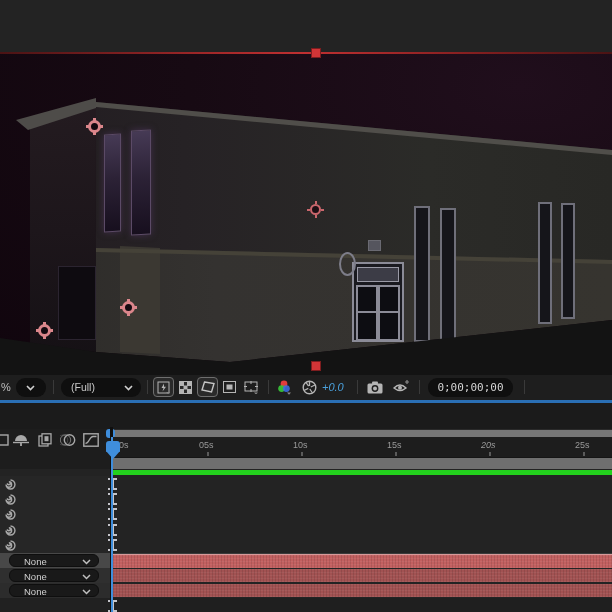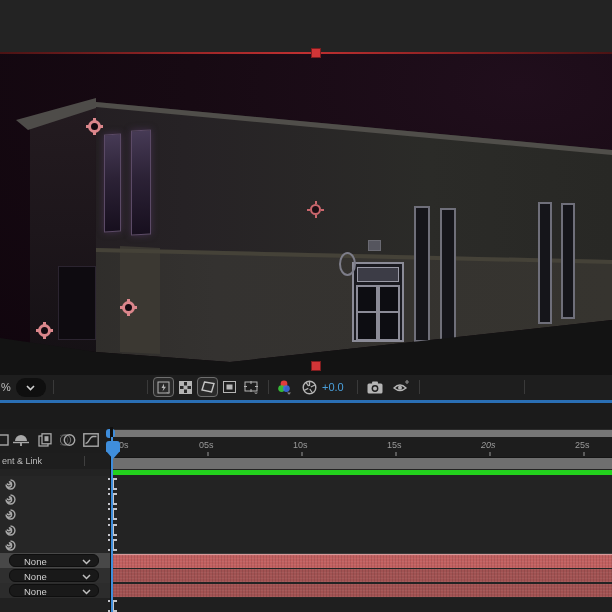--- a/index.html
+++ b/index.html
@@ -56,21 +56,21 @@
   #anchor-pt::after{left:-5px;top:2.5px;width:3px;height:2px;box-shadow:14px 0 0 #c9666c;}
 
   
   #vtoolbar{left:0;top:375px;width:612px;height:25px;background:#1e1e1e;}
   #panel-blue{left:0;top:400px;width:612px;height:3px;background:#2a6fb5;}
   .sep{position:absolute;top:5px;width:1px;height:14px;background:#3a3a3a;}
   .pill{position:absolute;top:3px;height:19px;background:#0f0f0f;border-radius:9px;box-sizing:border-box;}
   .ibtn{position:absolute;top:2px;width:21px;height:20px;display:flex;align-items:center;justify-content:center;}
   .ibtn.on{border:1px solid #6e6e6e;border-radius:4px;background:#2a2a2a;box-sizing:border-box;}
   svg{display:block;}
-  #exposure-val{position:absolute;left:322px;top:6px;font-size:11px;color:#4aa0dc;}
+  #exposure-val{position:absolute;left:322px;top:6px;font-size:11px;color:#4aa0dc;font-style:italic;}
   #pct{position:absolute;left:1px;top:6px;font-size:11px;color:#bdbdbd;}
   #tc-box{left:428px;width:85px;text-align:center;font-family:"DejaVu Sans Mono",monospace;
       font-size:11px;color:#d5d5d5;line-height:19px;}
 
   
   #tl{left:0;top:403px;width:612px;height:209px;background:#1d1d1d;}
   #tl-topstrip{left:0;top:0;width:612px;height:26px;background:#1b1b1b;}
   #tl-divider{left:110px;top:24px;width:3px;height:185px;background:#0f0f0f;}
   .tlicon{position:absolute;top:30px;}
   #navbar{left:113px;top:26px;width:499px;height:8px;background:#767676;border-top:1px solid #2a2a2a;}
@@ -142,20 +142,26 @@
   <div class="abs handle" style="left:311px;top:48px;"></div>
 
   <div class="abs" id="vtoolbar">
     <span id="pct">%</span>
     <div class="pill" style="left:16px;width:30px;">
       <svg class="dd-chev" style="right:11px;top:7px;" width="9" height="6" viewBox="0 0 9 6">
           <polyline points="1,1 4.5,4.5 8,1" fill="none" stroke="#d0d0d0" stroke-width="1.6"></polyline>
         </svg>
     </div>
     <div class="sep" style="left:53px;"></div>
+    <div class="pill" style="left:61px;width:80px;">
+      <span style="position:absolute;left:10px;top:3px;font-size:10.5px;color:#c8c8c8;">(Full)</span>
+      <svg class="dd-chev" style="right:8px;top:7px;" width="9" height="6" viewBox="0 0 9 6">
+          <polyline points="1,1 4.5,4.5 8,1" fill="none" stroke="#d0d0d0" stroke-width="1.6"></polyline>
+        </svg>
+    </div>
     <div class="sep" style="left:147px;"></div>
 
     <div class="ibtn on" style="left:153px;">
       <svg width="13" height="13" viewBox="0 0 13 13">
           <rect x="1" y="1" width="11" height="11" fill="none" stroke="#b5b5b5"></rect>
           <polygon points="7,2.5 4.5,7 6.5,7 5.5,10.5 9,5.8 7,5.8" fill="#b5b5b5"></polygon>
           <polygon points="9,11 13,11 11,13" fill="#8a8a8a"></polygon>
         </svg>
     </div>
     <div class="ibtn" style="left:175px;">
@@ -216,20 +222,21 @@
         </svg>
     </div>
     <div class="ibtn" style="left:391px;">
       <svg width="17" height="14" viewBox="0 0 17 14">
           <path d="M1 8 Q7 2 13 8 Q7 13 1 8 Z" fill="none" stroke="#b5b5b5" stroke-width="1.4"></path>
           <circle cx="7" cy="7.8" r="2" fill="#b5b5b5"></circle>
           <path d="M12 2 L16 2 M14 0 L14 4" stroke="#8a8a8a" stroke-width="1.2"></path>
         </svg>
     </div>
     <div class="sep" style="left:419px;"></div>
+    <div class="pill" id="tc-box">0;00;00;00</div>
     <div class="sep" style="left:524px;"></div>
   </div>
   <div class="abs" id="panel-blue"></div>
 
   <div class="abs" id="tl">
     <div class="abs" id="tl-topstrip"></div>
 
     <svg class="tlicon" style="left:-5px;" width="14" height="14" viewBox="0 0 14 14">
         <rect x="3" y="2" width="10" height="10" fill="none" stroke="#a8a8a8" stroke-width="1.4"></rect>
       </svg>
@@ -263,24 +270,20 @@
       <span class="rlabel" style="left:368px;font-style:italic;">20s</span>
       <span class="rlabel" style="left:462px;">25s</span>
       <div class="rtick" style="left:0px;"></div>
       <div class="rtick" style="left:94px;"></div>
       <div class="rtick" style="left:188px;"></div>
       <div class="rtick" style="left:282px;"></div>
       <div class="rtick" style="left:376px;"></div>
       <div class="rtick" style="left:470px;"></div>
     </div>
 
-    <div class="abs" id="colhead">
-      <span id="colhead-label">ent &amp; Link</span>
-      <div id="colhead-sep"></div>
-    </div>
 
     <div class="abs" id="workarea"></div>
     <div class="trow" style="top:66px;height:7px;">
       <div class="bar" style="top: 1px; height: 4.5px; background-color: rgb(35, 209, 29);"></div>
     </div>
     <div class="lrow" style="top:66px;height:7px;background:#232323;"></div>
 
     <div class="lrow" style="top:73px;height:15px;">
       <svg class="whip" width="13" height="13" viewBox="0 0 14 14">
           <path d="M7 2.2 a4.8 4.8 0 1 1 -4.8 4.8 a3 3 0 1 0 3 -3 a1.6 1.6 0 1 1 -1.6 1.6" fill="none" stroke="#a8a8a8" stroke-width="1.5"></path>

